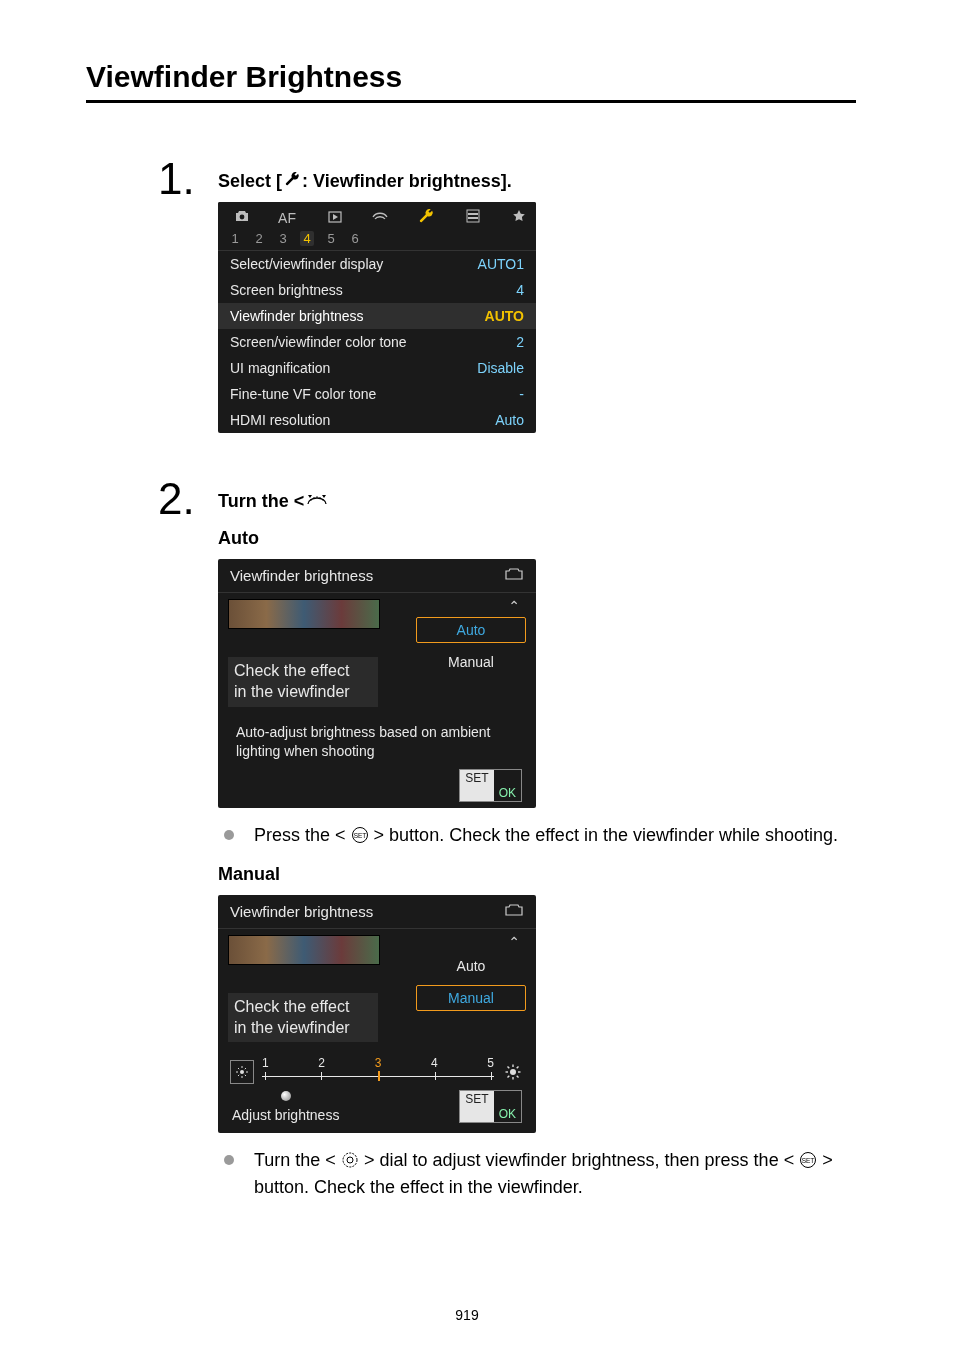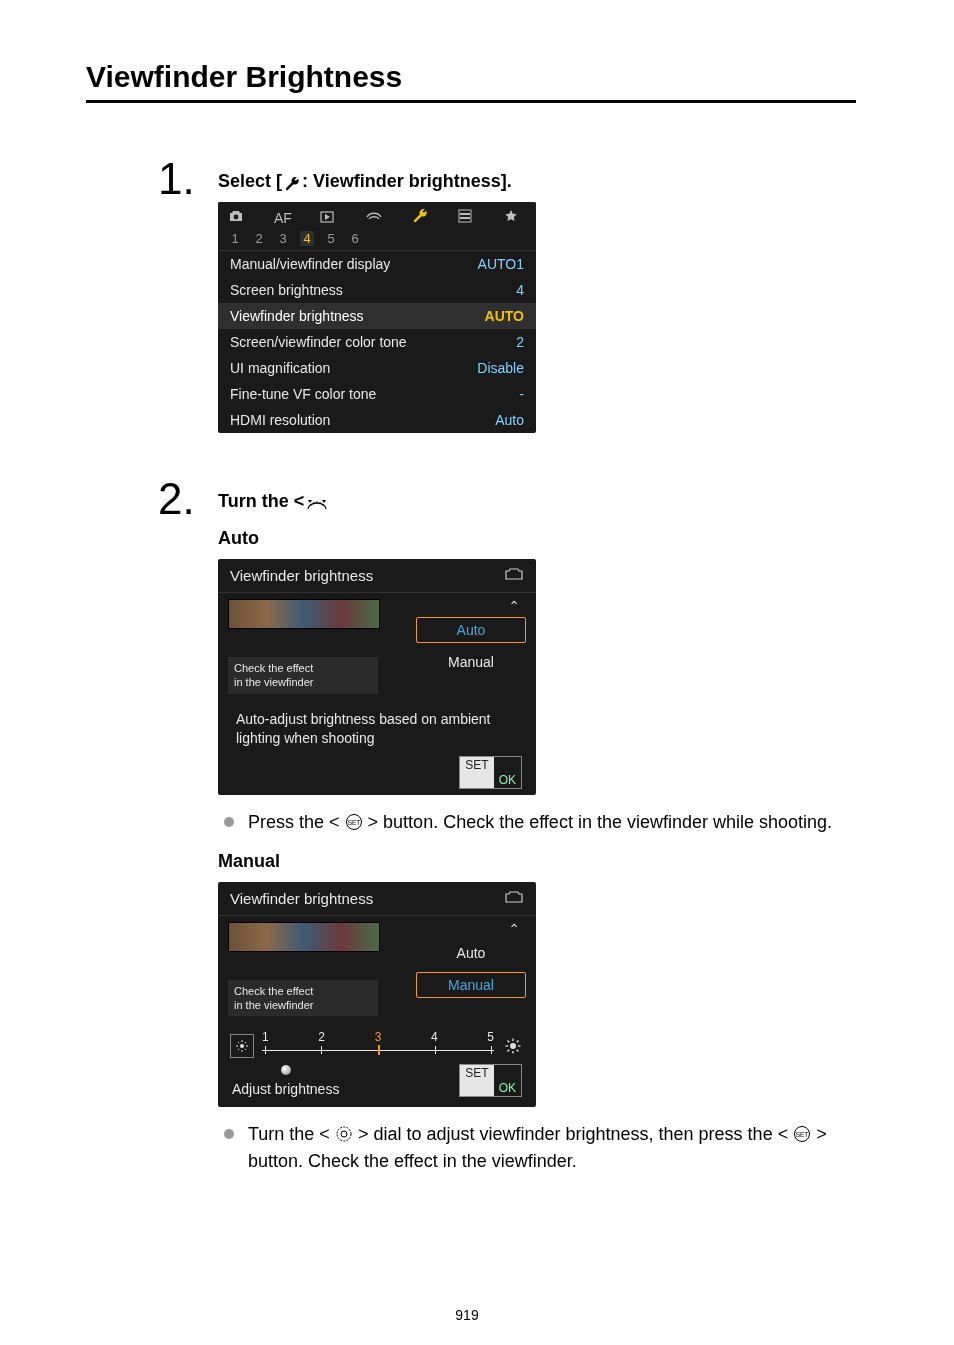--- a/index.html
+++ b/index.html
@@ -40,21 +40,21 @@
     padding-left: 72px;
   }
   .step-body {
     flex: 1;
     padding-top: 8px;
   }
   .step-label {
     font-size: 18px;
     font-weight: bold;
     display: flex;
-    align-items: flex-end;
+    align-items: flex-start;
     flex-wrap: wrap;
     gap: 2px;
   }
   .subhead {
     font-size: 18px;
     font-weight: bold;
     margin: 16px 0 10px 0;
   }
   .screenshot {
     width: 318px;
@@ -67,21 +67,21 @@
   }
   .tabbar {
     display: flex;
     justify-content: space-between;
     align-items: center;
     padding: 6px 10px 2px 10px;
     background: #1a1a1a;
   }
   .tabbar .ticon {
     width: 22px;
-    text-align: left;
+    text-align: right;
     color: #bdbdbd;
   }
   .tabbar .ticon.active { color: #f2c200; }
   .subtabs {
     display: flex;
     gap: 10px;
     padding: 2px 10px 4px 10px;
     font-size: 13px;
     color: #9a9a9a;
     border-bottom: 1px solid #333;
@@ -134,21 +134,21 @@
     flex: 1;
   }
   .thumb {
     width: 150px;
     height: 28px;
     background: linear-gradient(90deg,#6b5038 0%, #8a6a48 25%, #3e5b74 50%, #6b3b3b 75%, #4a6b4a 100%);
     border: 1px solid #000;
     margin-bottom: 4px;
   }
   .check-text {
-    font-size: 11px;
+    font-size: 16px;
     background: #2b2b2b;
     padding: 4px 6px;
     width: 150px;
     box-sizing: border-box;
     line-height: 1.3;
     margin-top: 28px;
   }
   .sel-col {
     width: 110px;
     display: flex;
@@ -274,21 +274,21 @@
     border-radius: 50%;
     background: radial-gradient(circle at 35% 35%, #fff 0%, #ccc 40%, #888 100%);
   }
   .bullets {
     list-style: none;
     padding: 0 0 0 6px;
     margin: 6px 0 0 0;
   }
   .bullets li {
     display: flex;
-    gap: 14px;
+    gap: 20px;
     font-size: 18px;
     line-height: 1.45;
   }
   .bullets .dot {
     width: 10px; height: 10px;
     background: #9a9a9a;
     border-radius: 50%;
     flex: none;
     margin-top: 8px;
   }
@@ -363,21 +363,21 @@
         </div>
         <div class="subtabs">
           <span>1</span>
           <span>2</span>
           <span>3</span>
           <span class="active">4</span>
           <span>5</span>
           <span>6</span>
         </div>
         <div class="menu-row">
-          <span>Manual/viewfinder display</span>
+          <span>Select/viewfinder display</span>
           <span class="val">AUTO1</span>
         </div>
         <div class="menu-row">
           <span>Screen brightness</span>
           <span class="val">4</span>
         </div>
         <div class="menu-row sel">
           <span>Viewfinder brightness</span>
           <span class="val">AUTO</span>
         </div>

